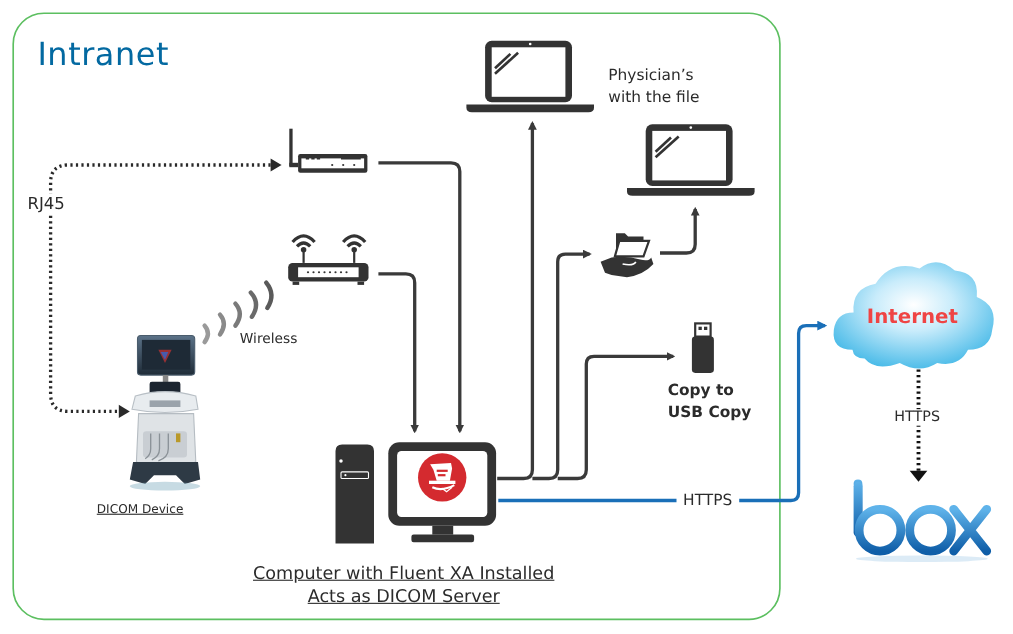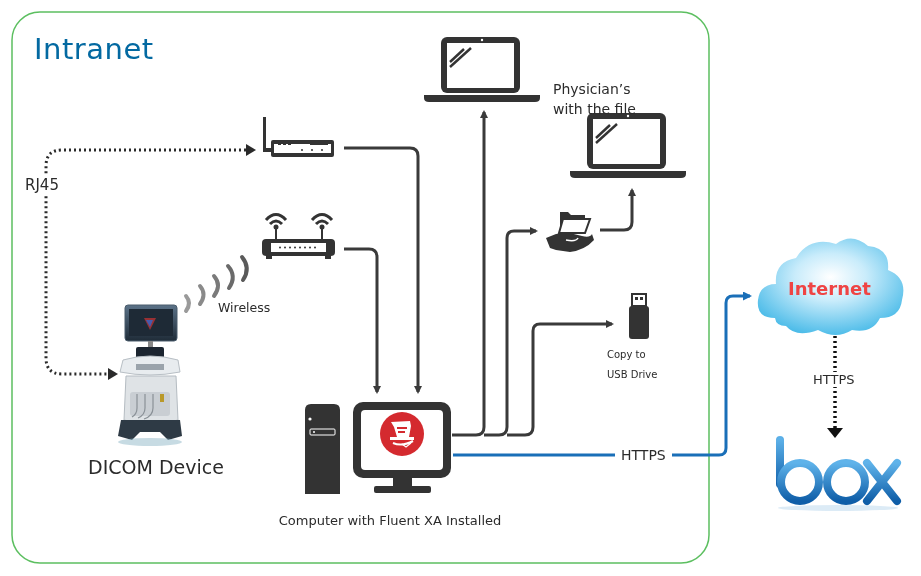--- a/index.html
+++ b/index.html
@@ -3,26 +3,26 @@
 <meta charset="utf-8">
 <style>
   html, body { margin:0; padding:0; background:#ffffff; }
   body { width:921px; height:576px; position:relative; overflow:hidden; font-family:"DejaVu Sans", sans-serif; color:#2b2b2b; }
   #stage { position:absolute; left:0; top:0; width:921px; height:576px; }
   .lbl { position:absolute; font-family:"DejaVu Sans", sans-serif; color:#2b2b2b; white-space:nowrap; }
   .center { text-align:center; }
   #intranet-title { left:34px; top:32px; font-size:29px; letter-spacing:0.5px; color:#0369a1; }
   #rj45 { left:23px; top:176px; font-size:15px; background:#fff; padding:0 2px; }
   #wireless { left:218px; top:300px; font-size:12.5px;text-align:right; }
-  #dicom-label { left:88px; top:456px; font-size:19px; }
-  #physician-label { left:553px; top:59px; font-size:14px; line-height:20px;margin-top:20px; }
-  #usb-label { left:607px; top:345px; font-size:10px; line-height:20px; }
+  #dicom-label { left:88px; top:456px; font-size:11px;text-decoration:underline; }
+  #physician-label { left:553px; top:59px; font-size:14px; line-height:20px; }
+  #usb-label { left:607px; top:345px; font-size:14px; line-height:20px;font-weight:bold; }
   #https1 { left:615px; top:447px; font-size:14px; background:#fff; padding:0 6px; }
   #https2 { left:811px; top:372px; font-size:13px; background:#fff; padding:0 2px; }
-  #computer-label { left:215px; top:510px; width:350px; font-size:13px; line-height:21px; }
+  #computer-label { left:192px; top:510px; width:350px; font-size:16px; line-height:21px;text-decoration:underline; }
   #internet-label { left:788px; top:278px; font-size:18px; font-weight:bold; color:#ef4444; }
 </style>
 </head>
 <body>
 
 <svg id="stage" width="921" height="576" viewBox="0 0 921 576" xmlns="http://www.w3.org/2000/svg">
   <defs>
     <marker id="arrowDark" markerWidth="8" markerHeight="8" refX="6" refY="4" orient="auto" markerUnits="userSpaceOnUse">
       <path d="M0,0 L8,4 L0,8 Z" fill="#3a3a3a"></path>
     </marker>
@@ -208,20 +208,21 @@
 <div id="intranet-title" class="lbl">Intranet</div>
 <div id="rj45" class="lbl">RJ45</div>
 <div id="wireless" class="lbl">Wireless</div>
 <div id="dicom-label" class="lbl">DICOM Device</div>
 <div id="physician-label" class="lbl">
   <div>Physician’s</div>
   <div>with the file</div>
 </div>
 <div id="usb-label" class="lbl">
   <div>Copy to</div>
-  <div>USB Drive</div>
+  <div>USB Copy</div>
 </div>
 <div id="https1" class="lbl">HTTPS</div>
 <div id="https2" class="lbl">HTTPS</div>
 <div id="computer-label" class="lbl center">
   <div>Computer with Fluent XA Installed</div>
+  <div>Acts as DICOM Server</div>
 </div>
 <div id="internet-label" class="lbl">Internet</div>
 
 </body></html>

